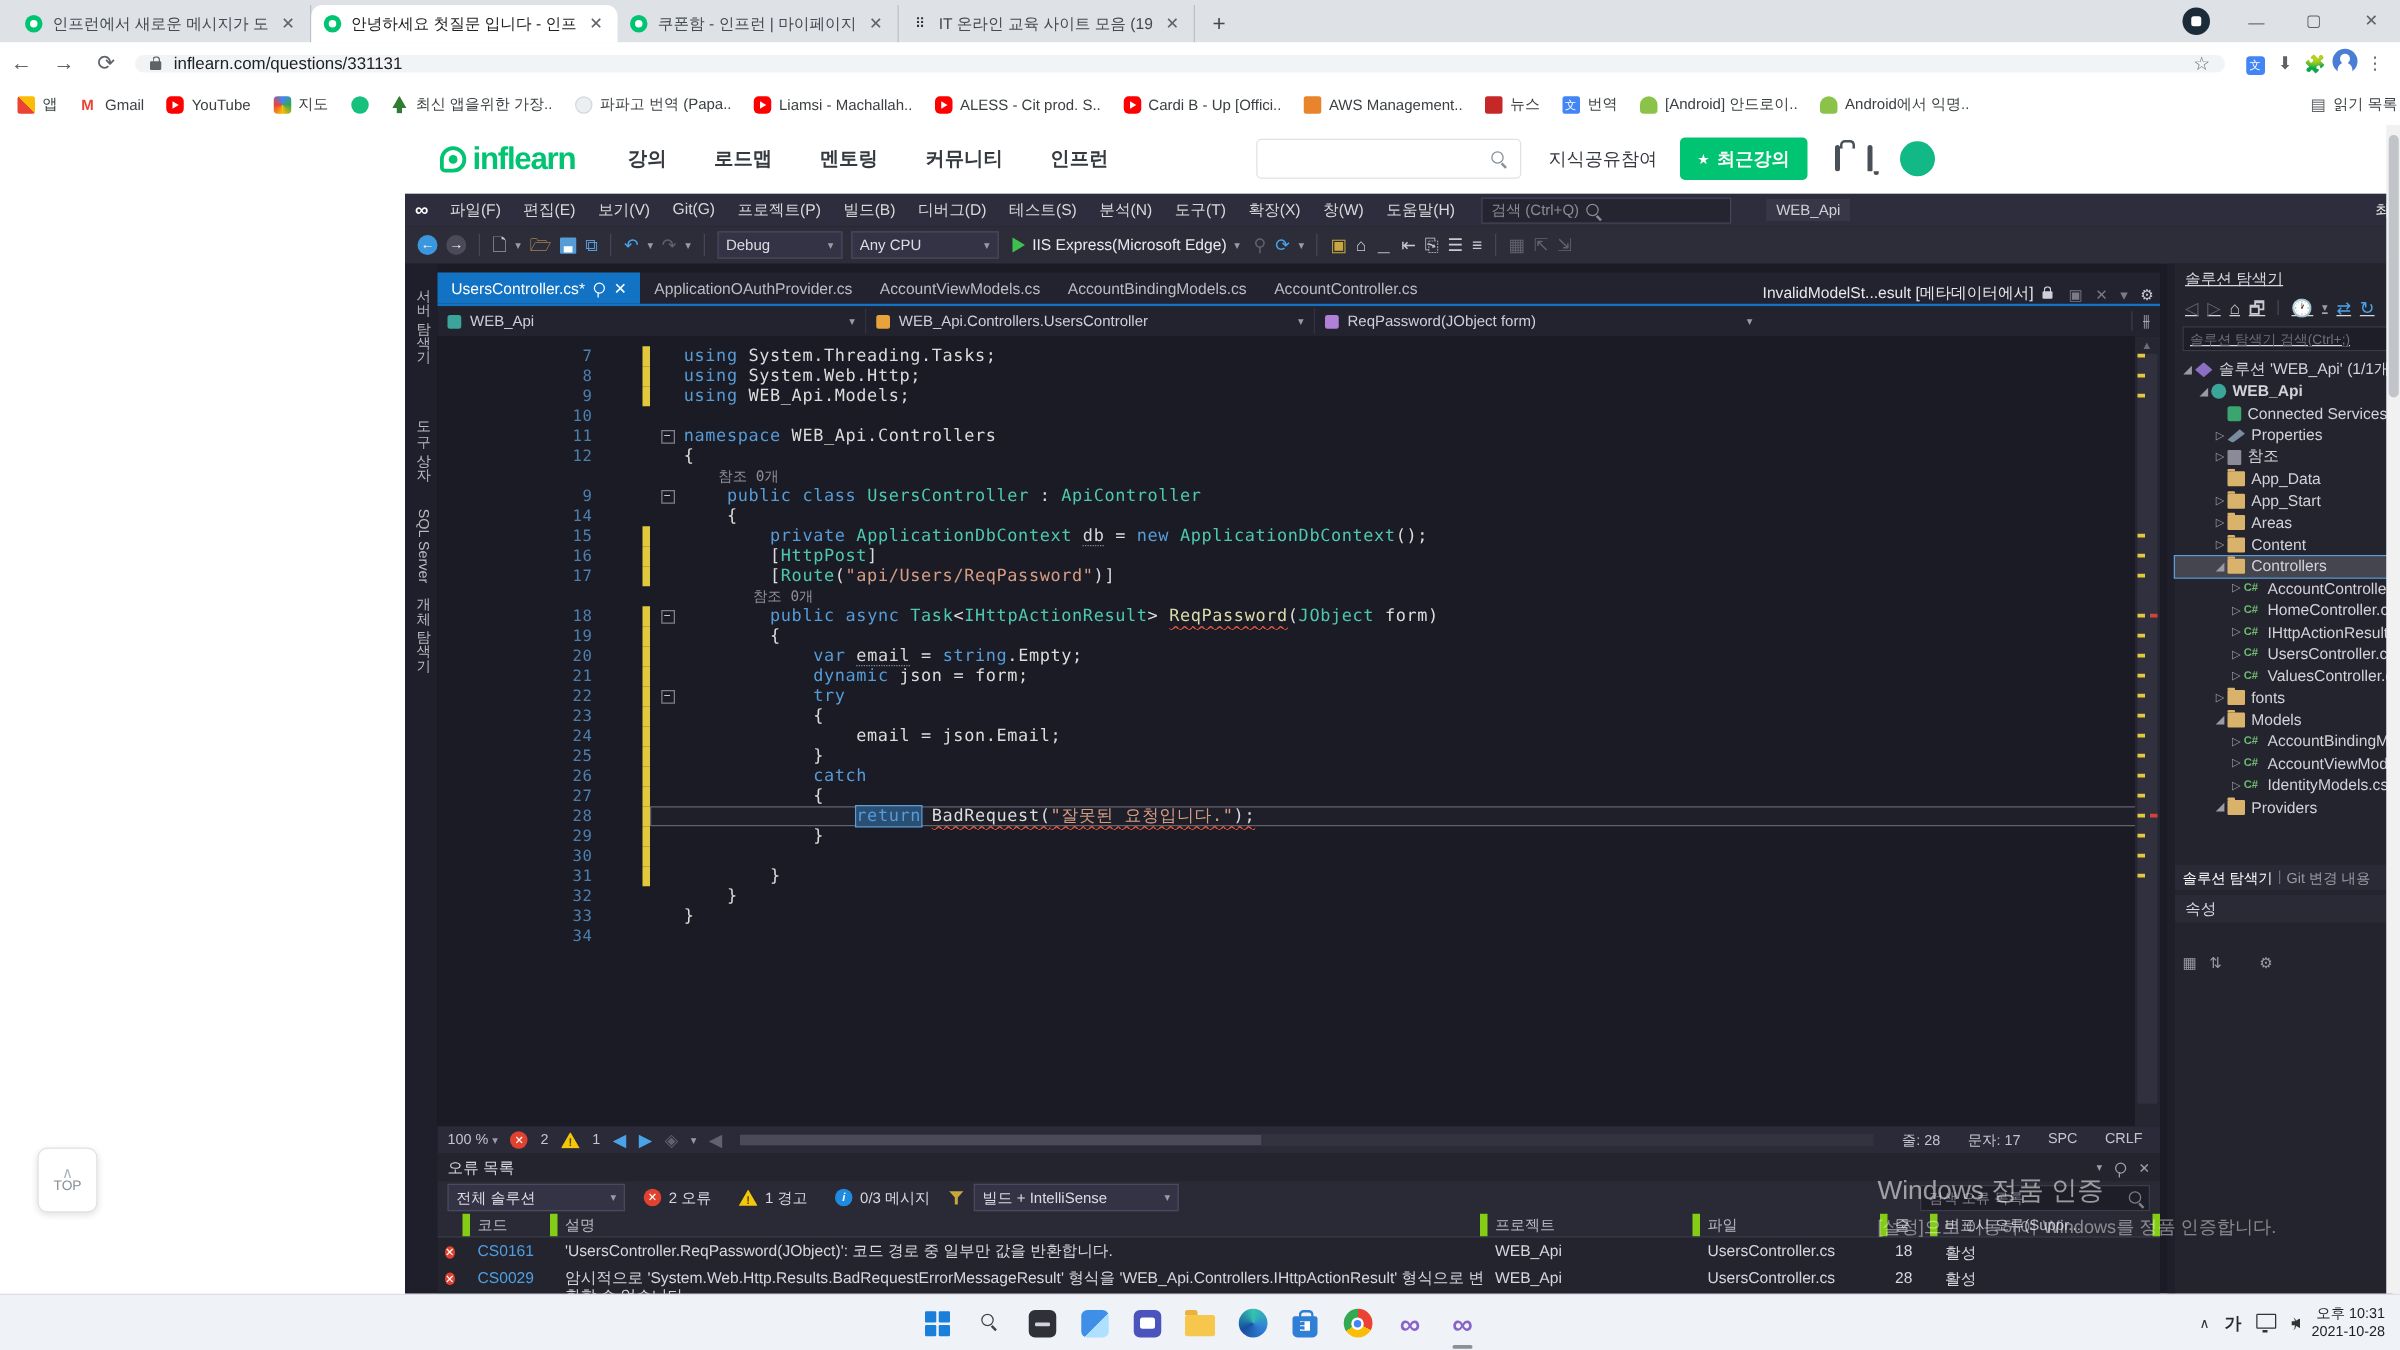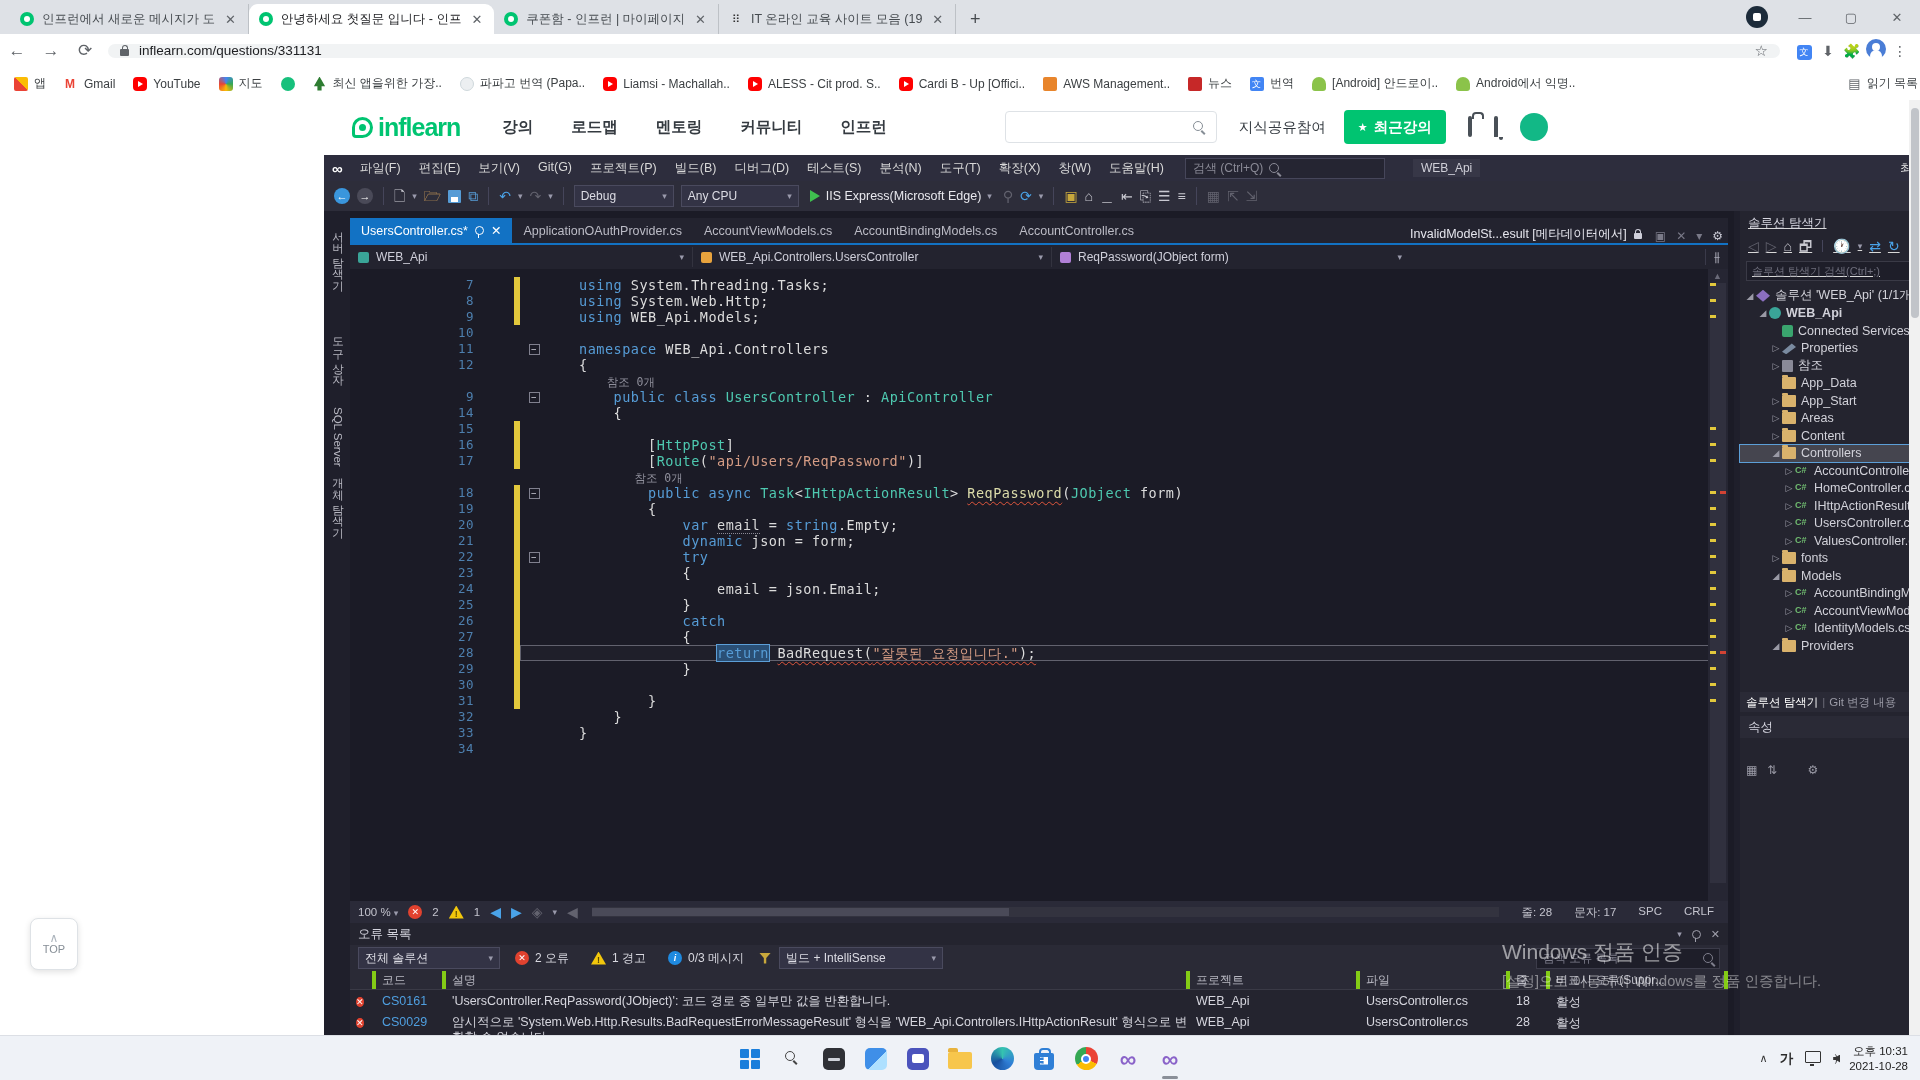--- a/index.html
+++ b/index.html
@@ -128,21 +128,21 @@
   
   .editor{position:absolute;left:0;top:58px;width:100%;height:632px;background:#1b1b26;padding-top:8px;box-sizing:border-box;}
   .crow{display:flex;height:16px;align-items:stretch;font-family:"DejaVu Sans Mono","Liberation Mono",monospace;font-size:13.5px;letter-spacing:.5px;}
   .ln{width:130px;flex:none;text-align:right;padding-right:6px;color:#4d7fae;font-size:12.5px;line-height:16px;box-sizing:border-box;}
   .chgbar{width:6px;flex:none;margin-left:34px;background:transparent;}
   .crow.chg .chgbar{background:#e2c83c;}
   .ctw{flex:1;display:flex;border:1px solid transparent;box-sizing:border-box;}
   .crow.cur .ctw{border-color:#62626e;background:rgba(255,255,255,.02);}
   .foldc{width:26px;flex:none;display:flex;align-items:center;justify-content:center;}
   .foldbox{width:11px;height:11px;border:1px solid #80808e;color:#d0d0da;font-size:9px;line-height:9px;text-align:center;background:#1b1b26;box-sizing:border-box;}
-  .ct{white-space:pre;line-height:15px;margin-left:32px;}
+  .ct{white-space:pre;line-height:15px;}
   .k{color:#569cd6;} .ty{color:#4ec9b0;} .m{color:#dcdcaa;} .s{color:#d69d85;} .p{color:#dcdcdc;}
   .cl{color:#8f8f9b;font-size:11.5px;letter-spacing:0;}
   .sqr{text-decoration:underline wavy #e0563c 1px;text-underline-offset:3px;}
   .und{text-decoration:underline dotted #8a8a96 1px;text-underline-offset:3px;}
   .sel{background:#2a4f75;outline:1px solid #5c9fd8;}
   .vscroll{position:absolute;right:0;top:58px;width:20px;height:632px;background:#262633;}
   .vscroll .thumb{position:absolute;left:2px;top:14px;width:16px;height:600px;background:#30303e;}
   .vsc-arrow{position:absolute;left:5px;top:2px;color:#6a6a78;font-size:9px;}
   .smark{position:absolute;width:6px;height:3px;}
 
@@ -159,21 +159,21 @@
   .errors{position:absolute;left:0;top:712px;width:100%;height:168px;background:#24242f;}
   .ep-head{height:22px;display:flex;align-items:center;padding:0 8px;color:#d4d4de;font-size:12.5px;background:#24242f;}
   .ep-headicons{margin-left:auto;display:flex;gap:10px;color:#a0a0ac;font-size:11px;align-items:center;}
   .pin-ico{width:7px;height:7px;border:1.5px solid #a0a0ac;border-radius:50%;position:relative;}
   .pin-ico::after{content:"";position:absolute;left:2px;top:7px;width:1.5px;height:4px;background:#a0a0ac;}
   .ep-toolbar{height:26px;display:flex;align-items:center;gap:8px;padding:0 8px;background:#2a2a36;font-size:12px;color:#d8d8e0;}
   .ep-btn{display:flex;align-items:center;gap:6px;padding:2px 7px;}
   .funnel{width:12px;height:11px;background:#c8a83c;clip-path:polygon(0 0,100% 0,60% 50%,60% 100%,40% 100%,40% 50%);}
   .ep-search{margin-left:auto;width:170px;height:19px;background:#1e1e29;border:1px solid #3c3c4a;color:#7e7e8c;display:flex;align-items:center;justify-content:space-between;padding:0 6px;font-size:11.5px;}
   .ep-cols{height:18px;display:flex;background:#2a2a36;border-bottom:1px solid #3a3a46;color:#b8b8c2;font-size:12px;align-items:center;}
-  .ep-cols > div{border-right:4px solid #84cc16;padding-left:6px;box-sizing:border-box;height:100%;display:flex;align-items:center;text-align:right;}
+  .ep-cols > div{border-right:6px solid #84cc16;padding-left:6px;box-sizing:border-box;height:100%;display:flex;align-items:center;text-align:right;}
   .ecell-ico{width:26px;flex:none;}
   .ecell-code{width:70px;flex:none;}
   .ecell-desc{width:744px;flex:none;}
   .ecell-proj{width:170px;flex:none;}
   .ecell-file{width:150px;flex:none;}
   .ecell-line{width:40px;flex:none;}
   .ecell-state{flex:1;}
   .erow{display:flex;color:#d6d6de;font-size:12.5px;align-items:flex-start;padding-top:4px;}
   .erow > div{padding-left:6px;box-sizing:border-box;}
   .erow .code{color:#4f9fe0;}
@@ -596,20 +596,21 @@
     <span class="ctw">
                 <span class="foldc"></span>
                 <span class="ct"><span class="p">    {</span></span>
               </span>
             </div>
             <div class="crow chg">
     <span class="ln">15</span>
     <span class="chgbar"></span>
     <span class="ctw">
                 <span class="foldc"></span>
+                <span class="ct"><span class="p">        </span><span class="k">private</span><span class="p"> </span><span class="ty">ApplicationDbContext</span><span class="p"> </span><span class="und">db</span><span class="p"> = </span><span class="k">new</span><span class="p"> </span><span class="ty">ApplicationDbContext</span><span class="p">();</span></span>
               </span>
             </div>
             <div class="crow chg">
     <span class="ln">16</span>
     <span class="chgbar"></span>
     <span class="ctw">
                 <span class="foldc"></span>
                 <span class="ct"><span class="p">        [</span><span class="ty">HttpPost</span><span class="p">]</span></span>
               </span>
             </div>

